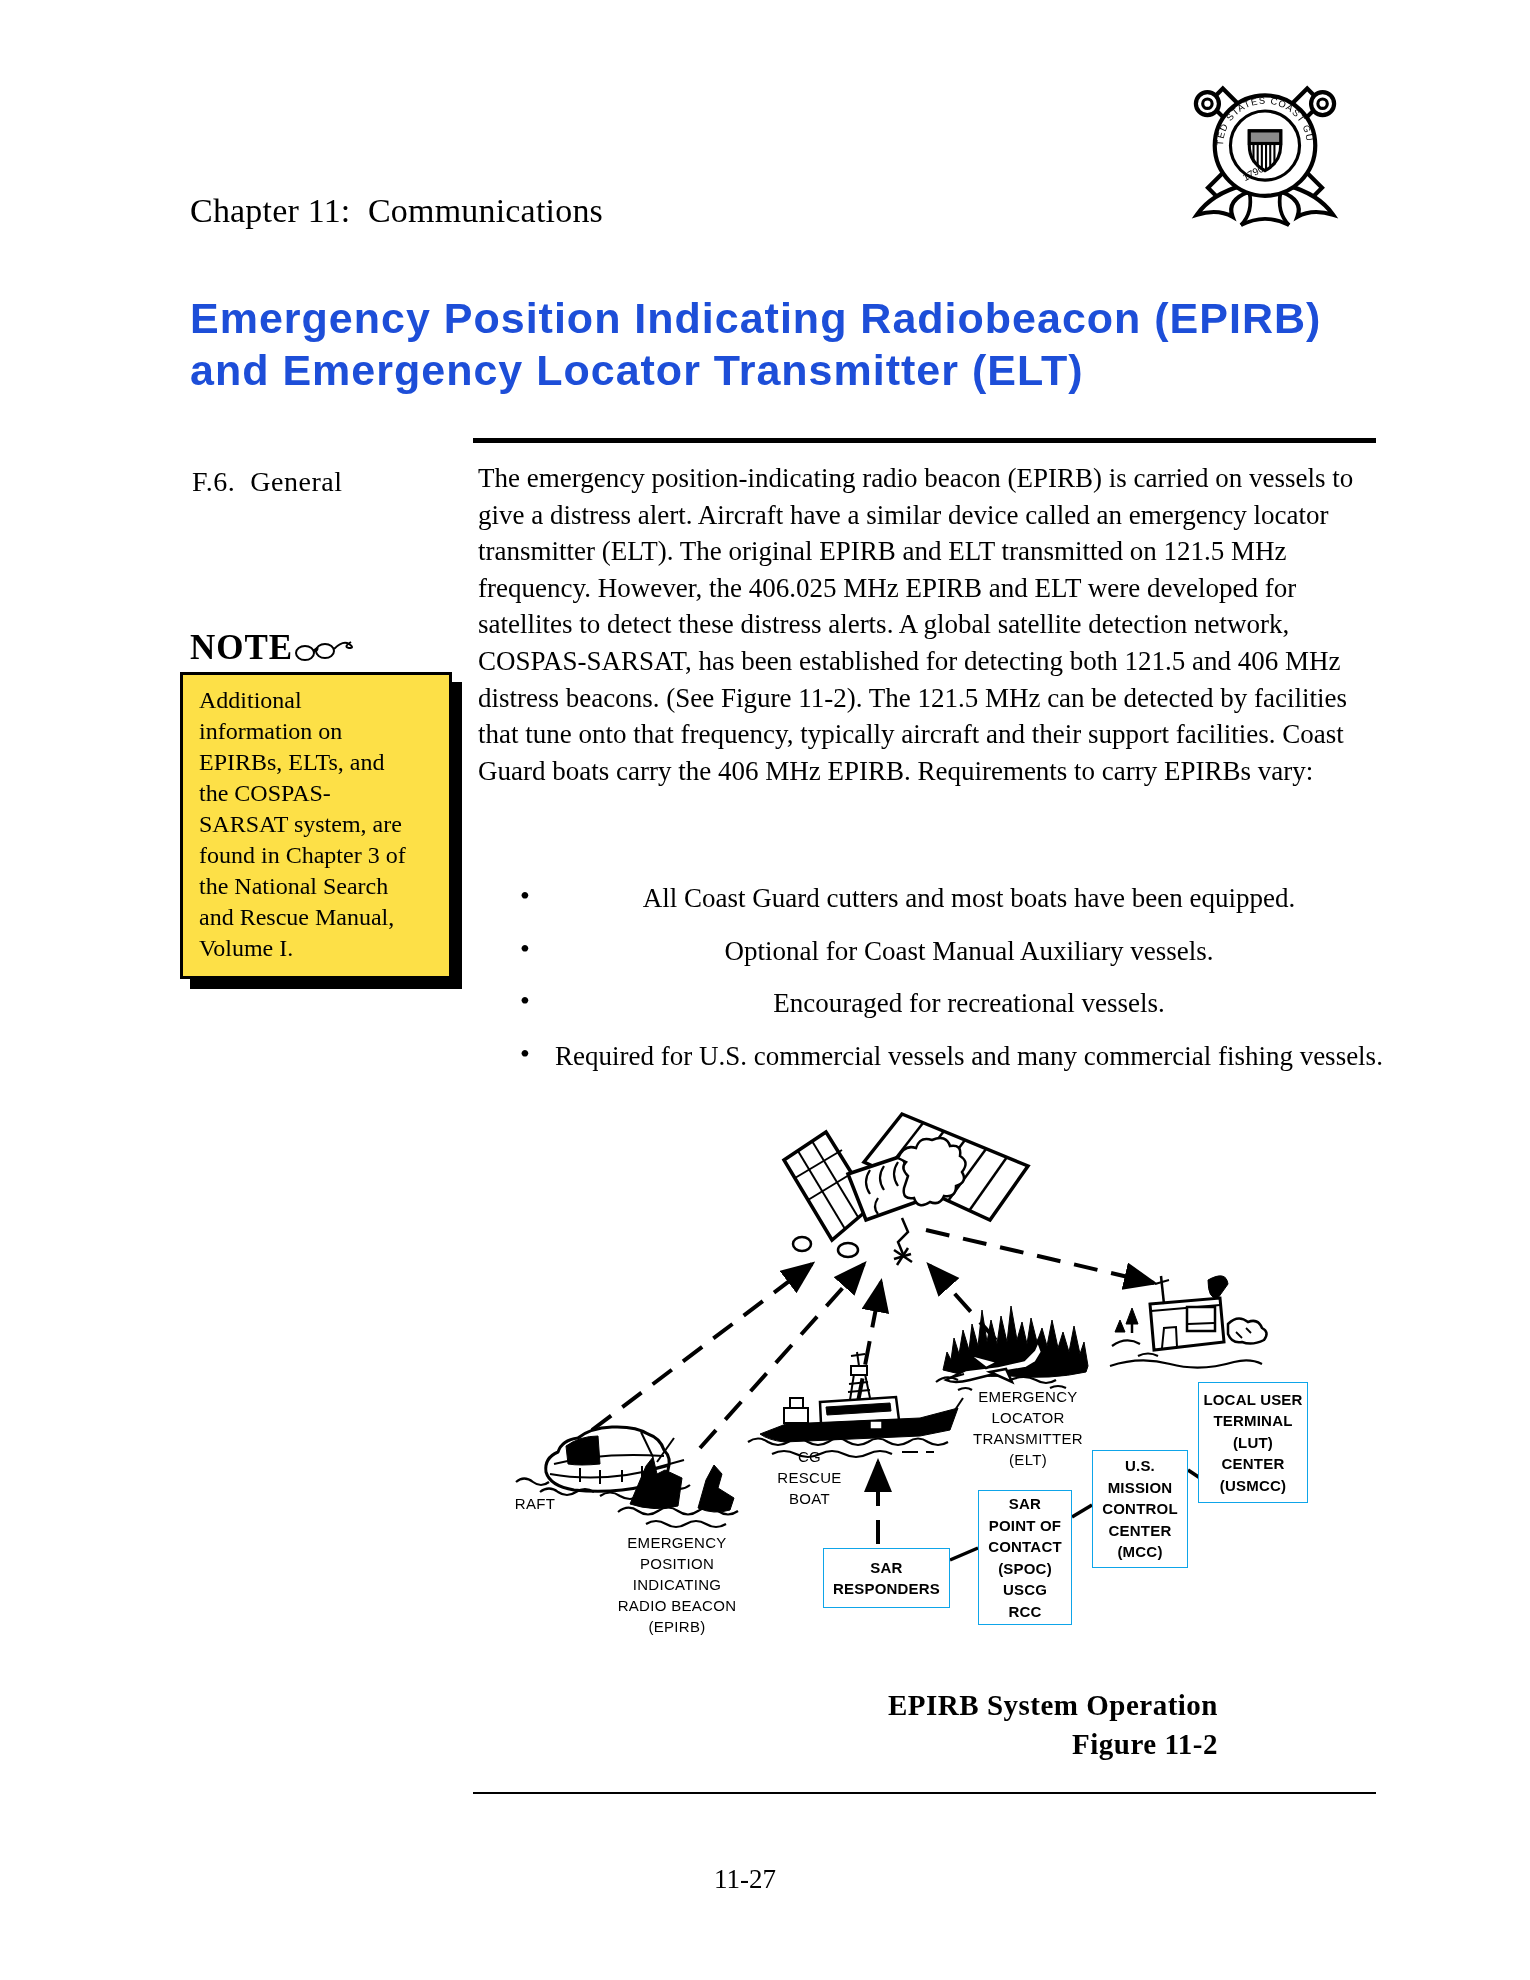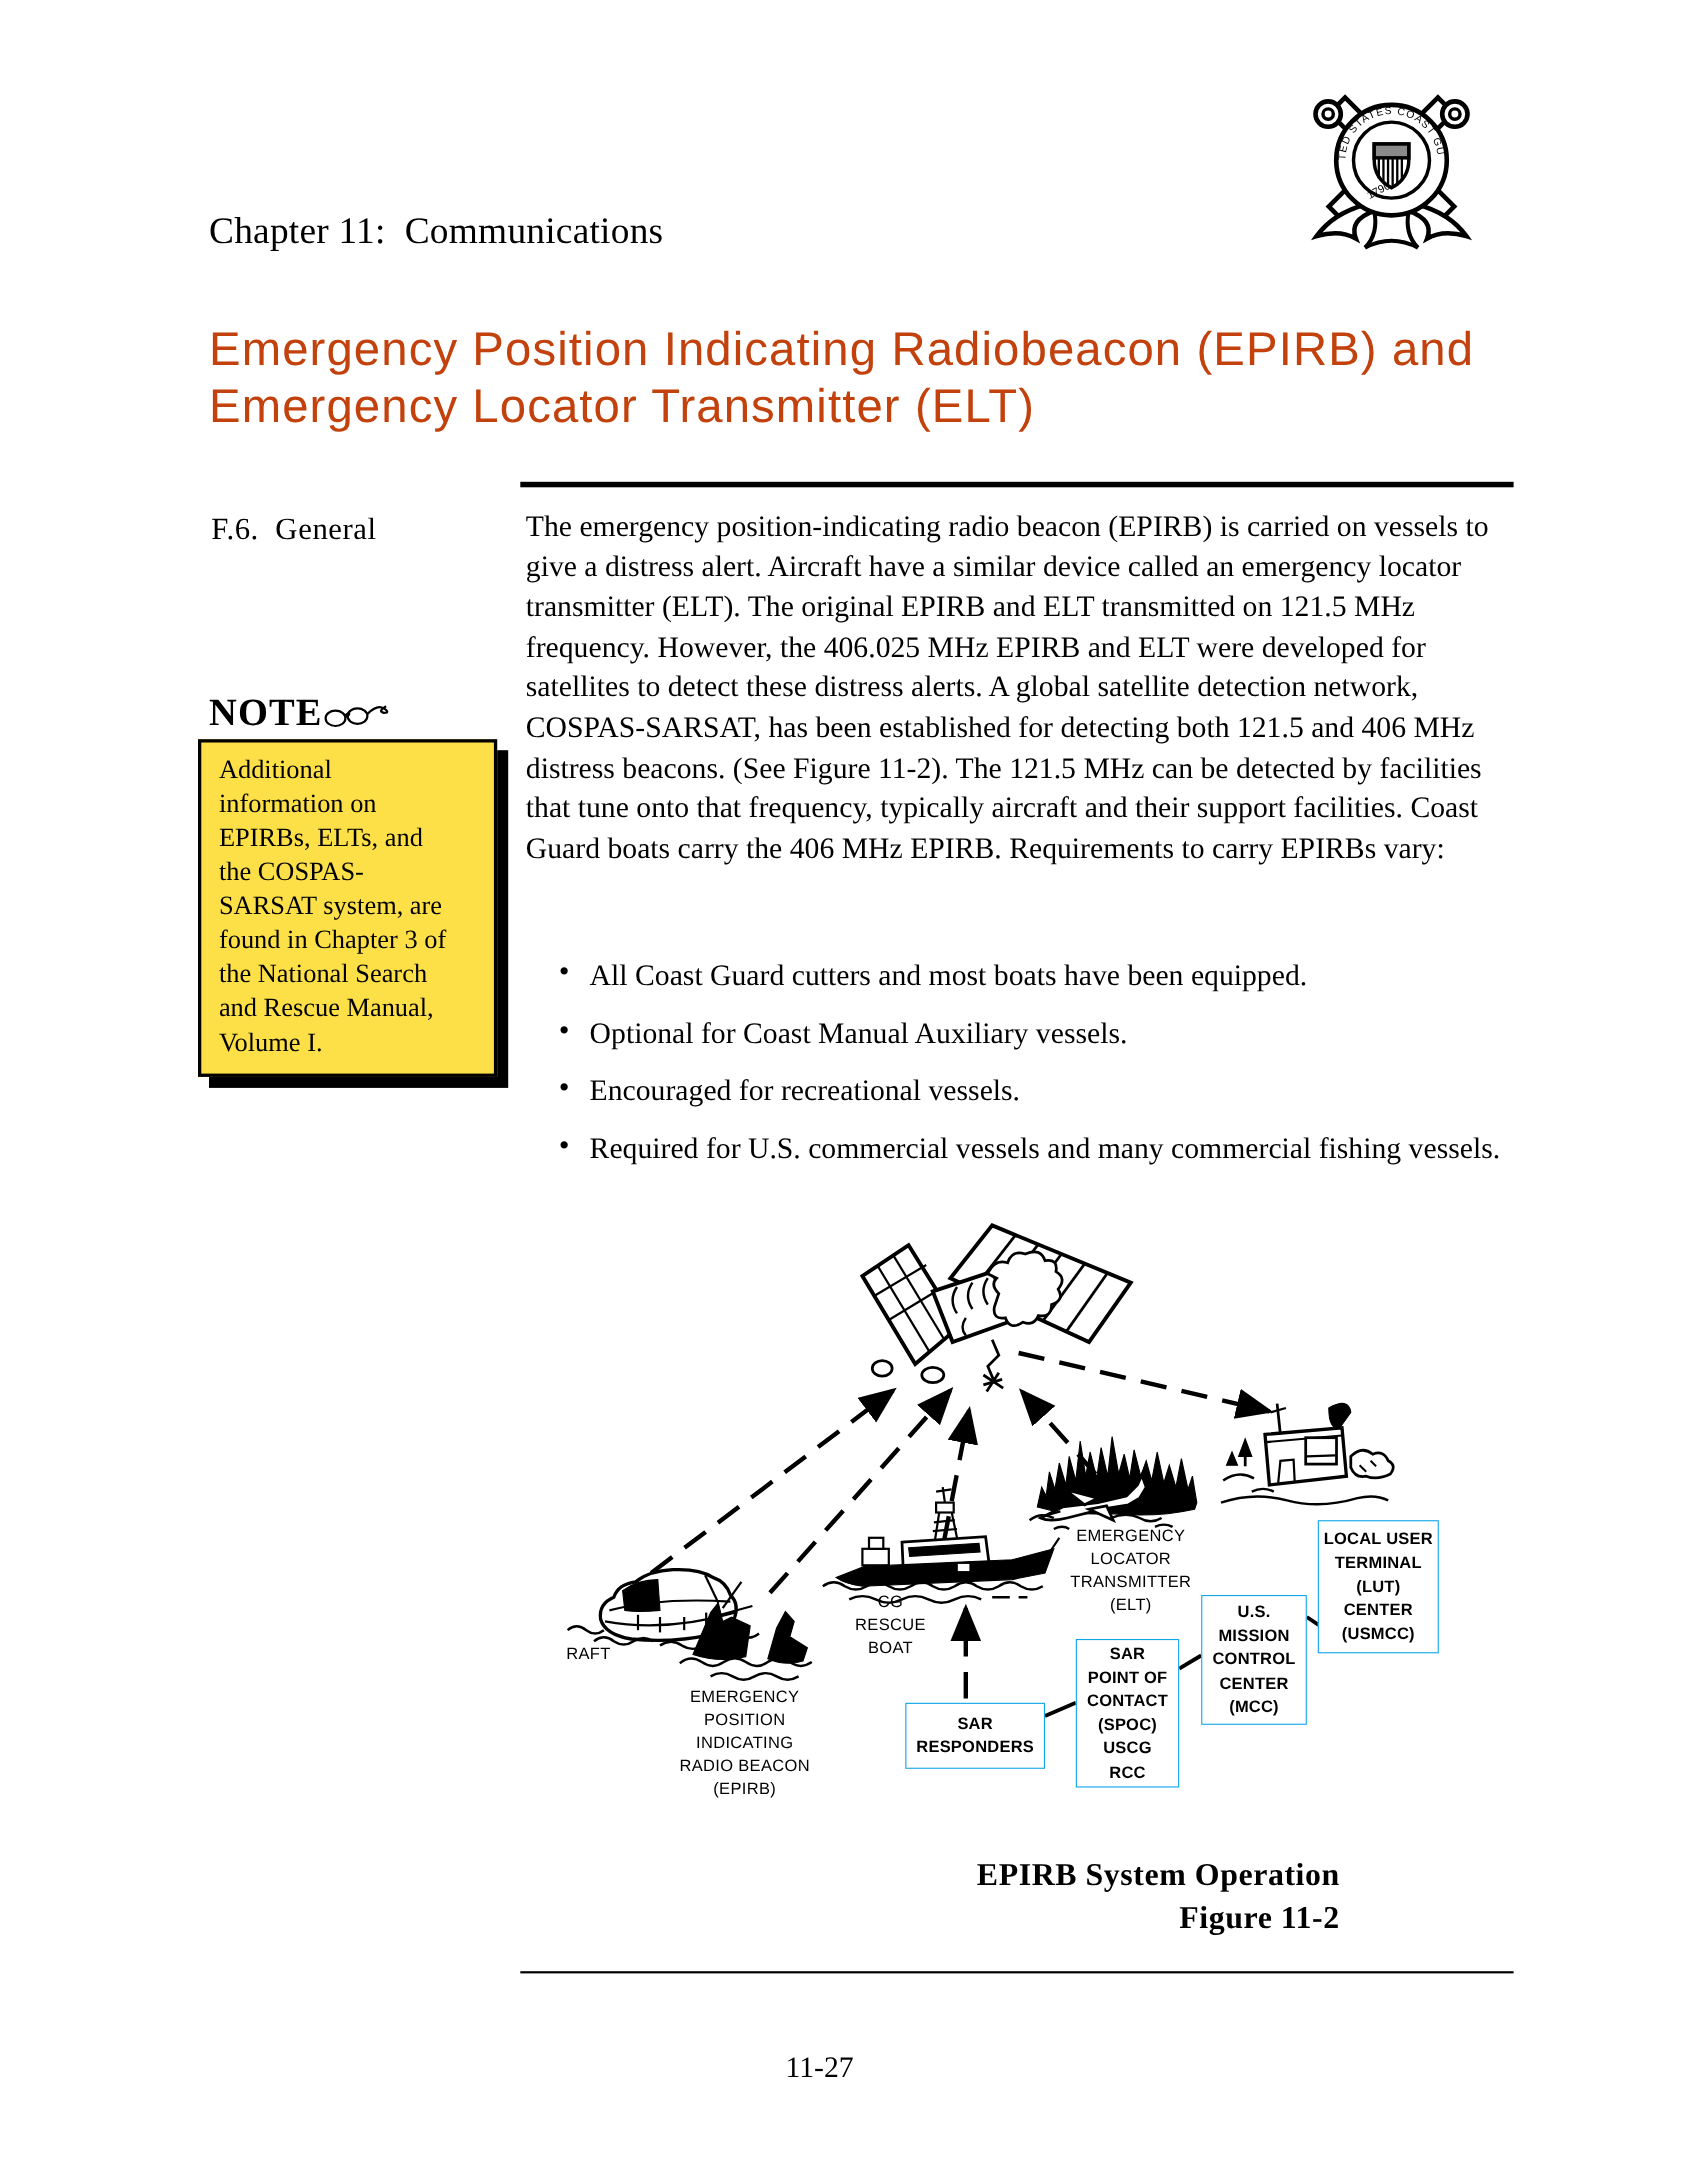--- a/index.html
+++ b/index.html
@@ -12,38 +12,38 @@
   .serif{font-family:"Liberation Serif",serif;}
   .sans{font-family:"Liberation Sans",sans-serif;}
   .pre{white-space:pre-line;}
   .prewrap{white-space:pre;}
 
   .header-text{left:190px;top:192px;font-size:34px;letter-spacing:.2px;}
   .logo{left:1176px;top:76px;width:178px;height:158px;}
 
   .doc-title{
     left:190px;top:292px;width:1180px;
-    font-size:43px;line-height:52px;letter-spacing:1px;color:#c2410c;
+    font-size:43px;line-height:52px;letter-spacing:1px;color:#1d4ed8;font-weight:bold;
   }
   .title-rule{left:473px;top:438px;width:903px;height:5px;background:#000;}
 
   .section-heading{left:192px;top:466px;font-size:28px;font-weight:normal;letter-spacing:.5px;}
   .note-heading{left:190px;top:628px;font-size:35px;font-weight:bold;letter-spacing:1px;display:flex;align-items:center;}
   .glasses{width:64px;height:30px;margin-top:6px;}
 
   .note-box{
     left:180px;top:672px;width:272px;box-sizing:border-box;
     border:3px solid #000;box-shadow:10px 10px 0 0 #000;
     padding:10px 12px 12px 16px;background:#fde047;
     font-size:24px;line-height:31px;
   }
 
   .body-par{left:478px;top:460px;width:900px;font-size:27px;line-height:36.6px;}
 
-  .bullets{left:478px;top:868px;width:900px;margin:0;padding:0;list-style:none;}
+  .bullets{left:478px;top:868px;width:900px;margin:12px;padding:0;list-style:none;text-align:center;}
   .bullets li{
     position:relative;padding-left:58px;margin-bottom:16px;
     font-size:27px;line-height:36.6px;
   }
   .bullets li::before{
     content:"\2022";position:absolute;left:30px;top:-2px;font-size:28px;
   }
 
   .figure-wrap{left:450px;top:1080px;width:930px;height:612px;}
   .figure-svg{position:absolute;left:0;top:0;width:930px;height:612px;}

